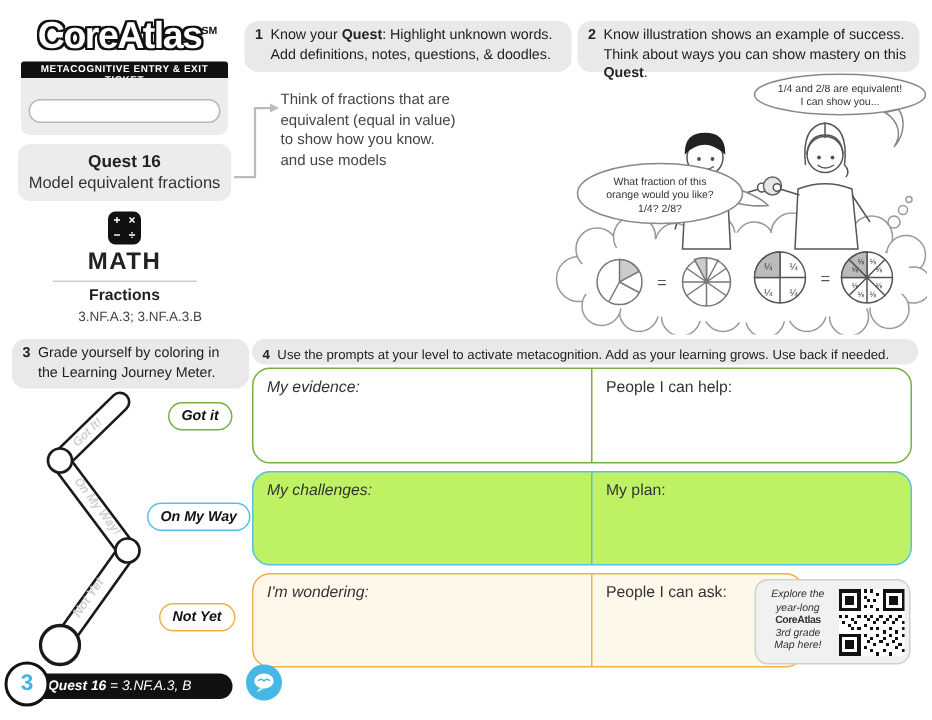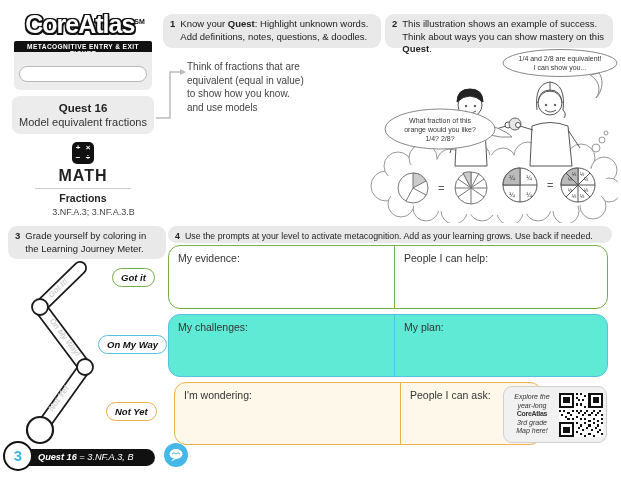--- a/index.html
+++ b/index.html
@@ -55,41 +55,41 @@
   #pill-got { left:112px; top:268px; border:1.5px solid #76b043; }
   #pill-way { left:98px; top:335px; border:1.5px solid #56c0e0; }
   #pill-not { left:106px; top:402px; border:1.5px solid #edb14a; }
 
   
   .pbox { position:absolute; border-radius:12px; }
   .pbox .cell { position:absolute; top:0; bottom:0; padding:6px 9px; font-size:10.5px; color:#333; }
   .pbox .divider { position:absolute; top:0; bottom:0; left:225px; width:1px; }
   #box-green { left:168px; top:245px; width:440px; height:64px; border:1.5px solid #76b043; background:#fff; }
   #box-green .divider { background:#76b043; }
-  #box-blue { left:168px; top:314px; width:440px; height:63px; border:1.5px solid #56c0e0; background:#5eead4; }
+  #box-blue { left:168px; top:314px; width:440px; height:63px; border:1.5px solid #56c0e0; background:#bef264; }
   #box-blue .divider { background:#56c0e0; }
-  #box-orange { left:174px; top:382px; width:368px; height:63px; border:1.5px solid #edb14a; background:#fdf8ea; }
+  #box-orange { left:168px; top:382px; width:368px; height:63px; border:1.5px solid #edb14a; background:#fdf8ea; }
   #box-orange .divider { background:#edb14a; }
-  .cell-l { left:0; width:225px; }
+  .cell-l { left:0; width:225px;font-style:italic; }
   .cell-r { left:226px; right:0; }
 
   
   .qr-panel { position:absolute; left:503px; top:386px; width:104px; height:57px; background:#f1f1f1;
               border:1px solid #cfcfcf; border-radius:9px; display:flex; align-items:center; padding:3px; }
   .qr-text { width:52px; text-align:center; font-size:7px; font-style:italic; color:#333; line-height:8.5px; }
   .qr-brand { font-weight:900; font-style:normal; font-size:7px; letter-spacing:-0.3px; }
   .qr-code { margin-left:2px; }
 
   
   .badge { position:absolute; left:3px; top:441px; width:30px; height:30px; border:2.5px solid #111;
            border-radius:50%; background:#fff; text-align:center; line-height:25px; font-size:15px;
            font-weight:900; color:#3fb6e8; z-index:3; }
   .bar { position:absolute; top:449px; height:17px; background:#111; color:#fff; border-radius:9px;
          font-size:8.6px; font-style:italic; line-height:17px; white-space:nowrap; z-index:2; }
-  #bar1 { left:20px; width:135px; padding-left:18px; font-size:9.2px; }
+  #bar1 { left:20px; width:135px; padding-left:12px; font-size:9.2px; }
   #bar2 { left:166px; width:442px; padding-left:30px; }
   .speech-icon { position:absolute; left:164px; top:443px; width:24px; height:24px; border-radius:50%;
                  background:#45b8e6; z-index:4; display:flex; align-items:center; justify-content:center; }
 </style>
 </head>
 <body>
 
 <div class="page">
 
   <div class="logo"><span>CoreAtlas</span><sup>SM</sup></div>
@@ -128,21 +128,21 @@
   </svg>
   <div class="note">
     <div>Think of fractions that are</div>
     <div>equivalent (equal in value)</div>
     <div>to show how you know.</div>
     <div>and use models</div>
   </div>
 
   <div class="sec-head" id="head2">
     <span class="sec-num">2</span>
-    <span><span>This illustration shows an example of success. Think about ways you can show mastery on this </span><span class="bold">Quest</span><span>.</span></span>
+    <span><span>Know illustration shows an example of success. Think about ways you can show mastery on this </span><span class="bold">Quest</span><span>.</span></span>
   </div>
 
   <svg class="illustration" width="250" height="175" viewBox="0 0 250 175">
 
     <g stroke="#999" fill="#fff" stroke-width="1">
       <circle cx="18" cy="138" r="15"></circle>
         <circle cx="30" cy="118" r="14"></circle>
         <circle cx="55" cy="110" r="14"></circle>
       <circle cx="82" cy="114" r="13"></circle>
         <circle cx="108" cy="109" r="14"></circle>

